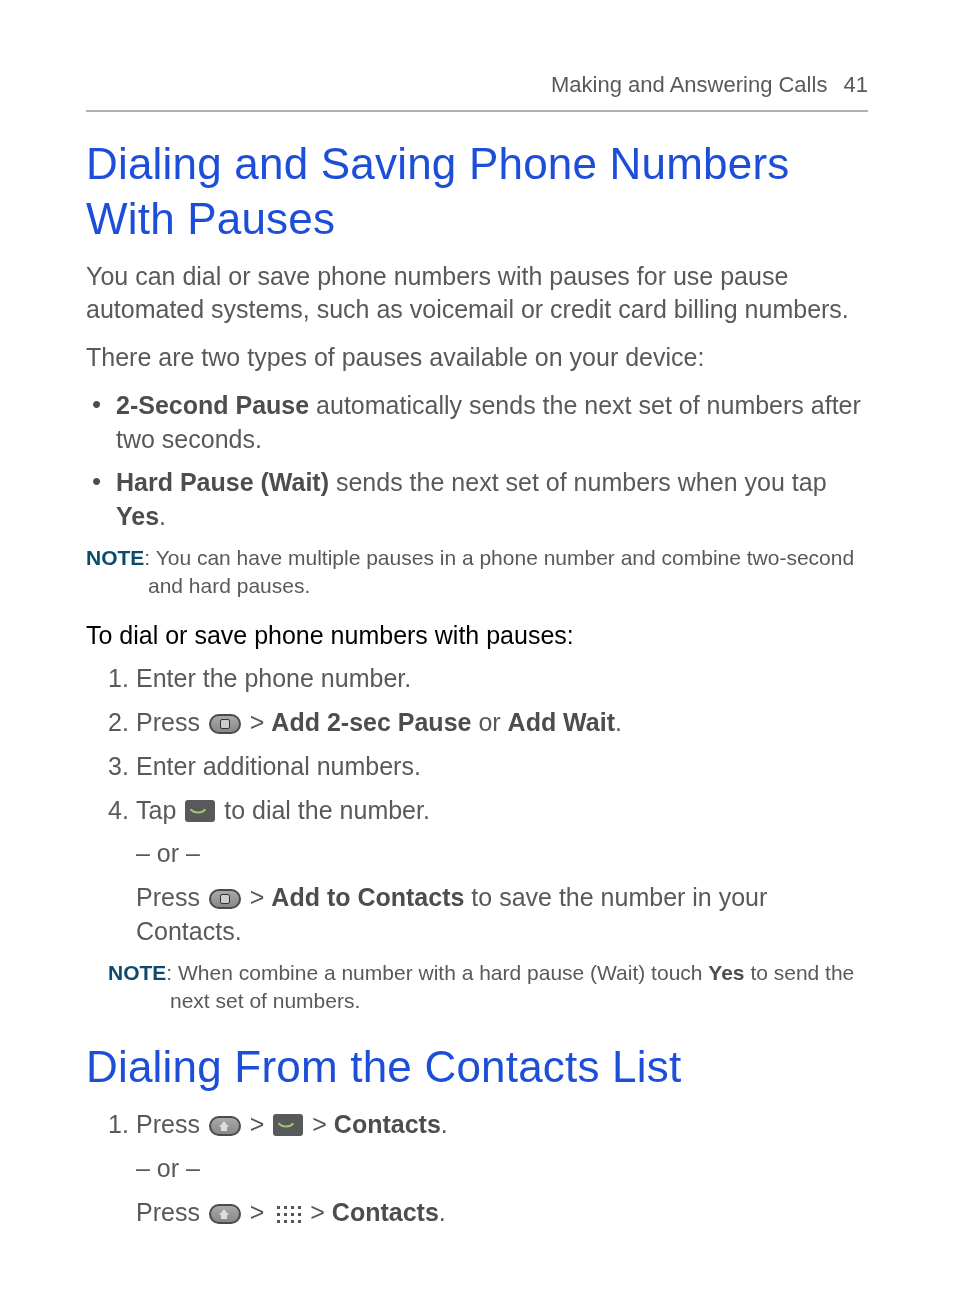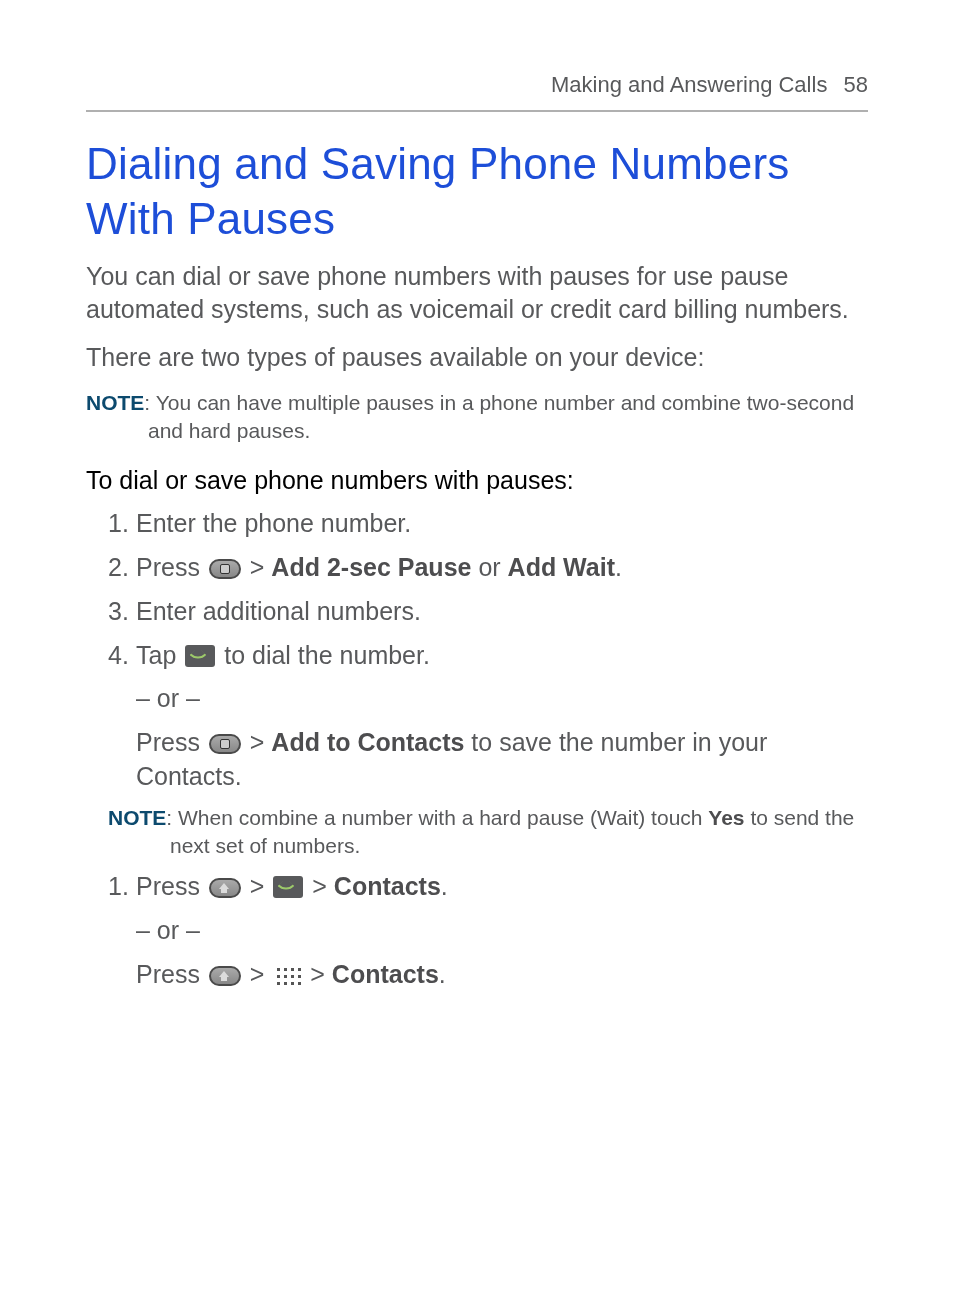--- a/index.html
+++ b/index.html
@@ -179,29 +179,37 @@
       radial-gradient(circle,#555 1.8px,transparent 2px) 2px 2px/7px 7px;
   }
 </style>
 </head>
 <body>
 
 <div class="page">
 
   <div class="running-head">
     <span>Making and Answering Calls</span>
-    <span class="pg">58</span>
+    <span class="pg">41</span>
   </div>
 
   <h1 class="section">Dialing and Saving Phone Numbers With Pauses</h1>
 
   <p class="body">You can dial or save phone numbers with pauses for use pause automated systems, such as voicemail or credit card billing numbers.</p>
 
   <p class="body">There are two types of pauses available on your device:</p>
 
+  <ul class="bullets">
+    <li>
+      <span class="bold">2-Second Pause</span><span> automatically sends the next set of numbers after two seconds.</span>
+    </li>
+    <li>
+      <span class="bold">Hard Pause (Wait)</span><span> sends the next set of numbers when you tap </span><span class="bold">Yes</span><span>.</span>
+    </li>
+  </ul>
 
   <p class="note-line">
     <span class="note-label">NOTE</span><span>: You can have multiple pauses in a phone number and combine two-second and hard pauses.</span>
   </p>
 
   <h2 class="sub">To dial or save phone numbers with pauses:</h2>
 
   <ol class="steps">
     <li><span>Enter the phone number.</span></li>
     <li>
@@ -216,20 +224,21 @@
   <p class="or-line">– or –</p>
 
   <p class="step-indent">
     <span>Press </span><span class="ic ic-menu"></span><span> &gt; </span><span class="bold">Add to Contacts</span><span> to save the number in your Contacts.</span>
   </p>
 
   <p class="note-line" style="margin-left:22px;">
     <span class="note-label">NOTE</span><span>: When combine a number with a hard pause (Wait) touch </span><span class="bold">Yes</span><span> to send the next set of numbers.</span>
   </p>
 
+  <h1 class="section" style="margin-top:24px;">Dialing From the Contacts List</h1>
 
   <ol class="steps">
     <li>
       <span>Press </span><span class="ic ic-home"></span><span> &gt; </span><span class="ic ic-call"></span><span> &gt; </span><span class="bold">Contacts</span><span>.</span>
     </li>
   </ol>
 
   <p class="or-line">– or –</p>
 
   <p class="step-indent">

